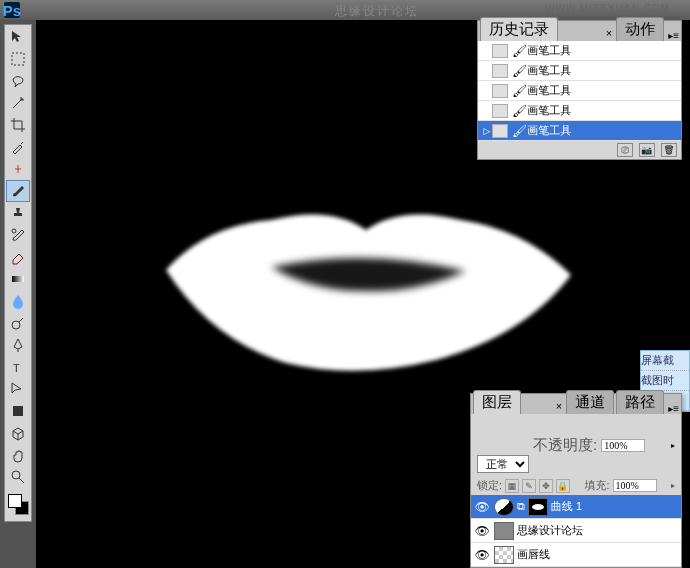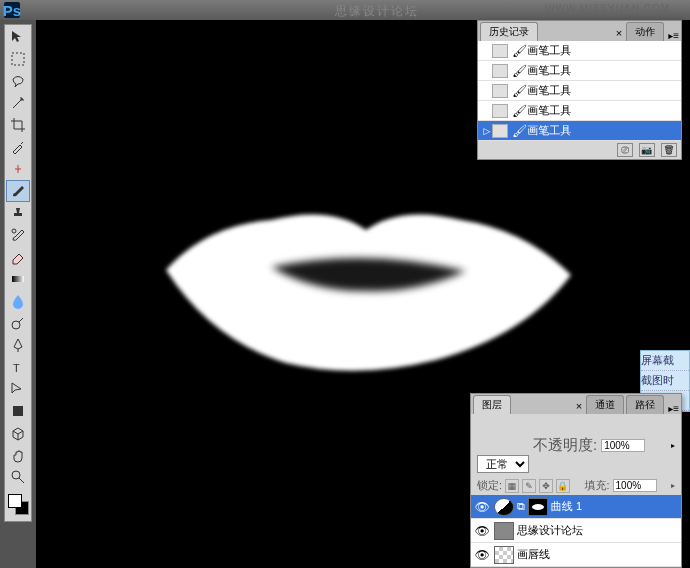--- a/index.html
+++ b/index.html
@@ -17,40 +17,40 @@
     .bg-color { width: 14px; height: 14px; background: #000; border: 1px solid #888; position: absolute; left: 9px; top: 9px; }
     
     .canvas-area { position: absolute; left: 36px; top: 20px; right: 0; bottom: 0; background: #000; }
     .lips-shape { position: absolute; left: 120px; top: 155px; width: 420px; height: 200px; filter: blur(2px); }
     
     .watermark-text { position: absolute; top: 3px; left: 50%; transform: translateX(-50%); color: #888; font-size: 12px; letter-spacing: 2px; margin-left: 32px; }
     .watermark-url { position: absolute; top: 3px; right: 20px; color: #666; font-size: 10px; letter-spacing: 1px; }
     
     .panel { position: absolute; background: #d6d6d6; border: 1px solid #888; box-shadow: 2px 2px 5px rgba(0,0,0,0.3); }
     .panel-tabs { display: flex; background: #c0c0c0; height: 20px; align-items: flex-end; padding: 0 2px; }
-    .panel-tab { padding: 2px 8px; background: #b0b0b0; border: 1px solid #888; border-bottom: none; border-radius: 3px 3px 0 0; margin-right: 2px; cursor: pointer; font-size: 10px; }
+    .panel-tab { padding: 2px 8px; background: #b0b0b0; border: 1px solid #888; border-bottom: none; border-radius: 3px 3px 0 0; margin-right: 2px; cursor: pointer; font-size: 15px; }
     .panel-tab.active { background: #d6d6d6; }
     .panel-tab-close { margin-left: auto; padding: 2px 4px; cursor: pointer; }
     .panel-menu { margin-left: 2px; cursor: pointer; font-size: 10px; }
     
     .history-panel { right: 8px; top: 20px; width: 205px; }
     .history-list { background: #fff; max-height: 120px; overflow-y: auto; }
     .history-item { display: flex; align-items: center; height: 20px; border-bottom: 1px solid #e0e0e0; padding: 0 4px; cursor: pointer; }
     .history-item.active { background: #3875d7; color: #fff; }
     .history-icon { width: 16px; height: 14px; background: #e0e0e0; border: 1px solid #aaa; margin-right: 4px; display: flex; align-items: center; justify-content: center; }
     .history-item .brush-ico { font-size: 12px; }
     .history-pointer { width: 10px; text-align: center; font-size: 9px; }
     .panel-footer { display: flex; justify-content: flex-end; padding: 2px 4px; background: #d6d6d6; gap: 6px; }
     .footer-icon { width: 16px; height: 14px; border: 1px solid #888; cursor: pointer; display: flex; align-items: center; justify-content: center; font-size: 9px; }
     
     .layers-panel { right: 8px; bottom: 0; width: 212px; }
     .layer-controls { padding: 3px 6px; display: flex; align-items: center; gap: 4px; }
     .layer-select { border: 1px solid #888; padding: 1px 4px; background: #fff; font-size: 11px; margin-top: 38px; }
     .layer-label { font-size: 15px; color: #555; }
-    .layer-input { width: 44px; border: 1px solid #aaa; font-size: 10px; padding: 0 2px; }
+    .layer-input { width: 44px; border: 1px solid #aaa; font-size: 10px; padding: 0 2px; font-family: Liberation Serif, serif; }
     .lock-row { padding: 2px 6px; display: flex; align-items: center; gap: 3px; font-size: 11px; color: #555; }
     .lock-icon { width: 14px; height: 14px; border: 1px solid #aaa; display: flex; align-items: center; justify-content: center; font-size: 9px; }
     .layers-list { background: #fff; }
     .layer-row { display: flex; align-items: center; height: 24px; border-bottom: 1px solid #e0e0e0; padding: 0 2px; cursor: pointer; }
     .layer-row.active { background: #3875d7; color: #fff; }
     .layer-eye { width: 18px; text-align: center; font-size: 12px; }
     .layer-thumb { width: 20px; height: 18px; background: #888; border: 1px solid #666; margin: 0 3px; }
     .layer-thumb.curves { background: linear-gradient(135deg, #fff 50%, #000 50%); border-radius: 50%; }
     .layer-thumb.mask { background: #000; position: relative; }
     .layer-thumb.mask::after { content: ''; position: absolute; left: 3px; top: 5px; width: 12px; height: 6px; background: #fff; border-radius: 50%; }

